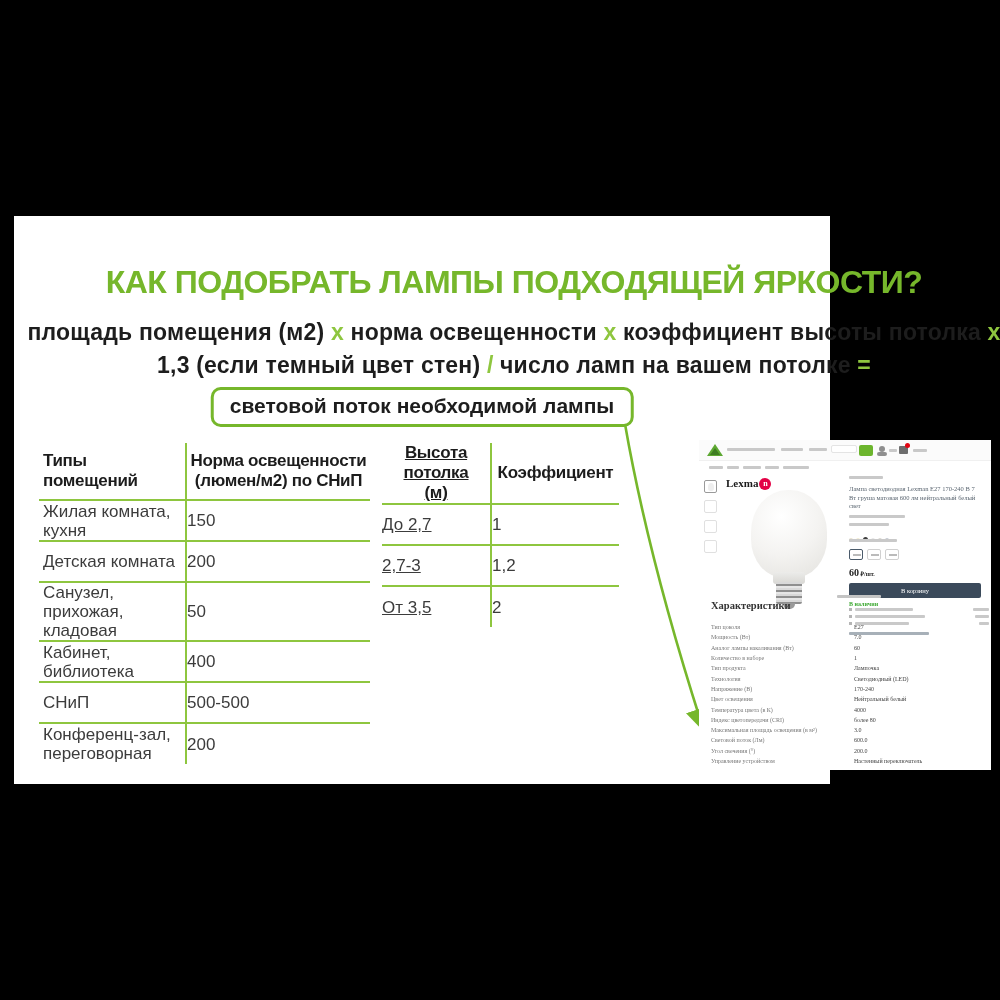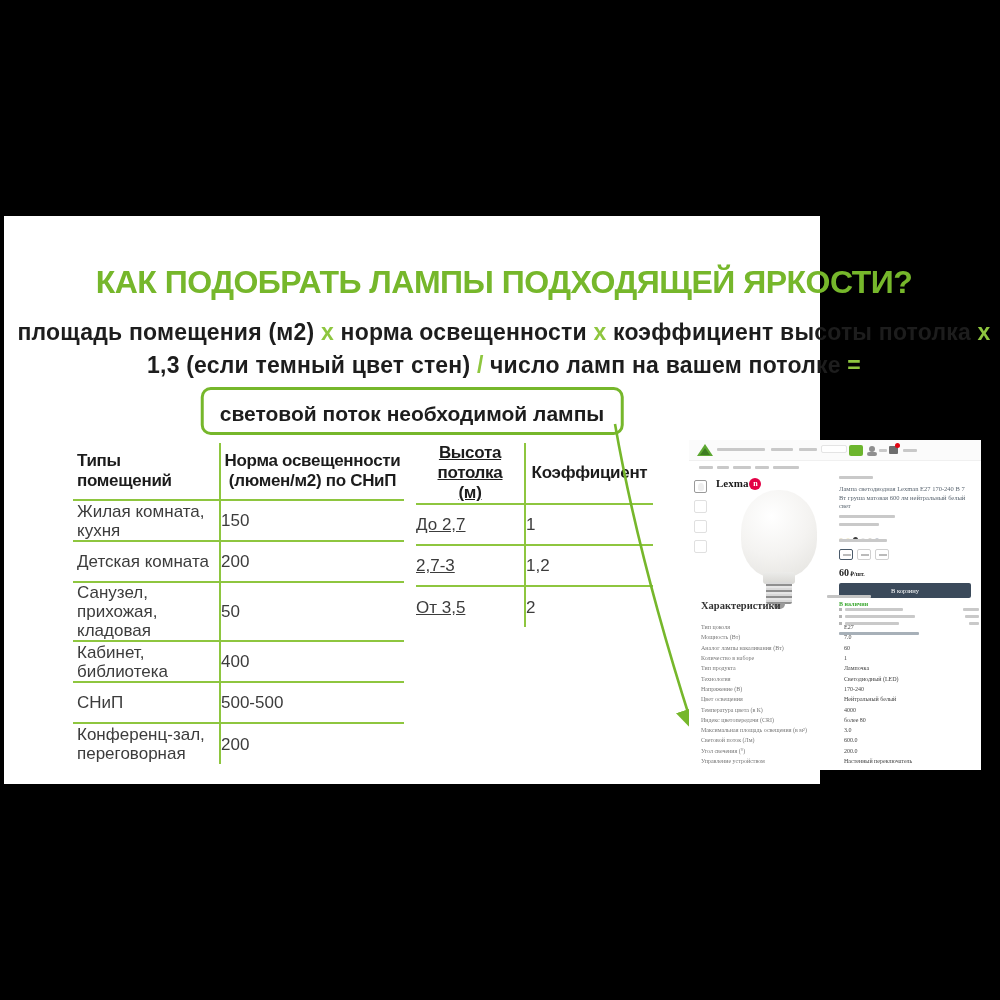--- a/index.html
+++ b/index.html
@@ -5,33 +5,33 @@
   :root{
     --green:#76b72b; --green-light:#8ec63f; --navy:#3b4a5b;
     --brand-red:#e30045; --badge-red:#e30613;
   }
   *{box-sizing:border-box; margin:0; padding:0;}
   html,body{width:1000px;height:1000px;}
   body{background:#000; font-family:"Liberation Sans", sans-serif; position:relative; overflow:hidden;}
   .bar-black{position:absolute; left:0; width:1000px; background:#000;}
   .bar-top{top:0; height:216px;}
   .bar-bottom{top:784px; height:216px;}
-  .content{position:absolute; left:4px; top:216px; width:816px; height:568px; background:#fff;}
+  .content{position:absolute; left:14px; top:216px; width:816px; height:568px; background:#fff;}
 
   .main-title{position:absolute; left:0; top:48px; width:1000px; text-align:center;
     color:var(--green); font-size:32px; font-weight:800; letter-spacing:-0.5px;}
   .fline{position:absolute; left:0; width:1000px; text-align:center; color:#1d1d1d;
     font-size:23px; font-weight:bold; letter-spacing:0.2px; white-space:pre-wrap;}
   .fline1{top:103px;} .fline2{top:136px;}
   .fseg.green{color:var(--green-light);}
   .result-box{position:absolute; top:171px; left:50%; transform:translateX(-50%);
     border:3px solid var(--green); border-radius:10px; background:#fff;
-    padding:12px 16px 6px 16px; font-size:21px; font-weight:bold; color:#1d1d1d; white-space:nowrap;}
-
-  table{border-collapse:collapse; position:absolute; top:227px; table-layout:fixed;margin-left:44px;}
+    padding:4px 16px 6px 16px; font-size:21px; font-weight:bold; color:#1d1d1d; white-space:nowrap;}
+
+  table{border-collapse:collapse; position:absolute; top:227px; table-layout:fixed;}
   .norms{left:25px; width:331px;}
   .coeff{left:368px; width:237px;}
   th{font-size:17px; font-weight:bold; color:#1c1c1c; letter-spacing:-0.3px;
      white-space:pre-line; line-height:20px; height:57px; vertical-align:middle; text-align:center;}
   td{font-size:17px; color:#3c3c3c; line-height:19px; height:41px; vertical-align:middle; }
   .norms th:first-child, .norms td:first-child{border-right:2px solid var(--green-light); width:147px; text-align:left; padding-left:4px; white-space:pre-line;}
   .coeff th:first-child, .coeff td:first-child{border-right:2px solid var(--green-light); width:109px;text-decoration:underline;}
   thead th{border-bottom:2px solid var(--green-light);}
   tbody tr:not(:last-of-type) td{border-bottom:2px solid var(--green-light);}
 

